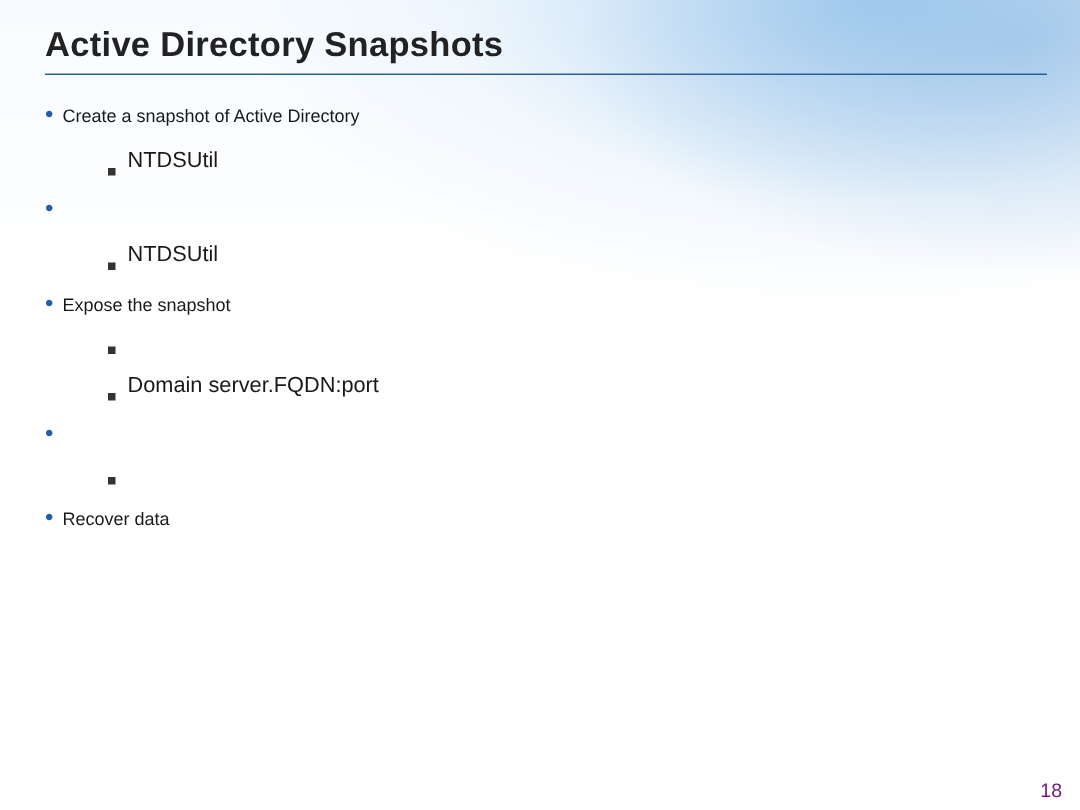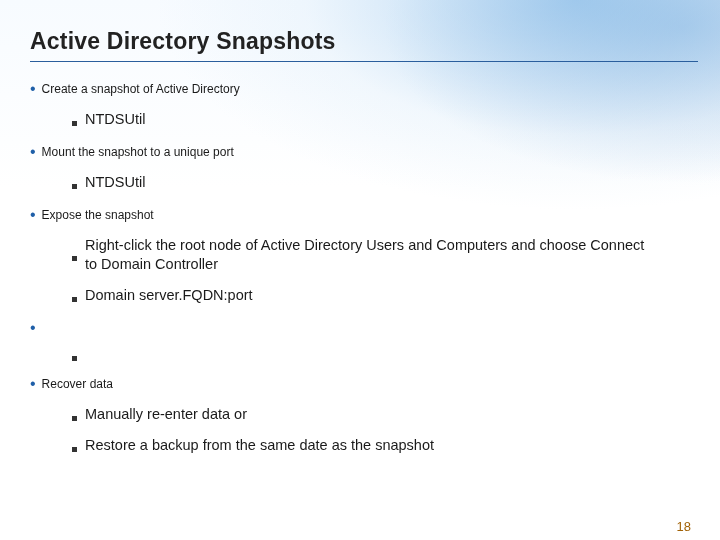--- a/index.html
+++ b/index.html
@@ -15,21 +15,21 @@
     position: absolute;
     inset: 0;
     background:
       radial-gradient(ellipse 600px 300px at 80% 0%, rgba(120,180,230,0.55), rgba(200,225,245,0.2) 45%, rgba(255,255,255,0) 70%),
       radial-gradient(ellipse 500px 260px at 95% 5%, rgba(60,130,200,0.35), rgba(255,255,255,0) 60%),
       linear-gradient(to bottom, #f7fbff 0%, #ffffff 35%);
   }
   .pagewrap {
     position: absolute;
     inset: 0;
-    padding: 28px 22px 0 30px;
+    padding: 16px 22px 0 30px;
     box-sizing: border-box;
     color: #1a1a1a;
     border-radius: 24px;
   }
   h1 {
     font-size: 23px;
     font-weight: bold;
     margin: 0 0 6px 0;
     color: #222;
     letter-spacing: 0.2px;
@@ -64,41 +64,41 @@
   ul.sub {
     list-style: none;
     padding: 0;
     margin: 10px 0 0 42px;
   }
   ul.sub > li {
     margin: 0 0 12px 0;
   }
   .b2 {
     display: flex;
-    align-items: center;
+    align-items: flex-end;
     gap: 8px;
   }
   .sq {
     width: 5px;
     height: 5px;
     background: #333;
     margin-top: 7px;
     flex: 0 0 auto;
   }
   .t2 {
     font-size: 14.5px;
     line-height: 19px;
     max-width: 560px;
   }
   .pagenum {
     position: absolute;
-    right: 29px;
+    right: 12px;
     bottom: 6px;
     font-size: 13px;
-    color: #a16207;
+    color: #701a75;
   }
 </style>
 </head>
 <body>
 
 <div class="bg"></div>
 
 <div class="pagewrap">
   <h1>Active Directory Snapshots</h1>
   <div class="rule"></div>
@@ -116,42 +116,40 @@
             <span class="sq"></span>
             <span class="t2">NTDSUtil</span>
           </div>
         </li>
       </ul>
     </li>
 
     <li>
       <div class="b1">
         <span class="dot1">•</span>
-        <span class="t1">Mount the snapshot to a unique port</span>
       </div>
       <ul class="sub">
         <li>
           <div class="b2">
             <span class="sq"></span>
             <span class="t2">NTDSUtil</span>
           </div>
         </li>
       </ul>
     </li>
 
     <li>
       <div class="b1">
         <span class="dot1">•</span>
         <span class="t1">Expose the snapshot</span>
       </div>
       <ul class="sub">
         <li>
           <div class="b2">
             <span class="sq"></span>
-            <span class="t2">Right-click the root node of Active Directory Users and Computers and choose Connect to Domain Controller</span>
           </div>
         </li>
         <li>
           <div class="b2">
             <span class="sq"></span>
             <span class="t2">Domain server.FQDN:port</span>
           </div>
         </li>
       </ul>
     </li>
@@ -167,32 +165,18 @@
           </div>
         </li>
       </ul>
     </li>
 
     <li>
       <div class="b1">
         <span class="dot1">•</span>
         <span class="t1">Recover data</span>
       </div>
-      <ul class="sub">
-        <li>
-          <div class="b2">
-            <span class="sq"></span>
-            <span class="t2">Manually re-enter data or</span>
-          </div>
-        </li>
-        <li>
-          <div class="b2">
-            <span class="sq"></span>
-            <span class="t2">Restore a backup from the same date as the snapshot</span>
-          </div>
-        </li>
-      </ul>
     </li>
 
   </ul>
 </div>
 
 <div class="pagenum">18</div>
 
 </body></html>

